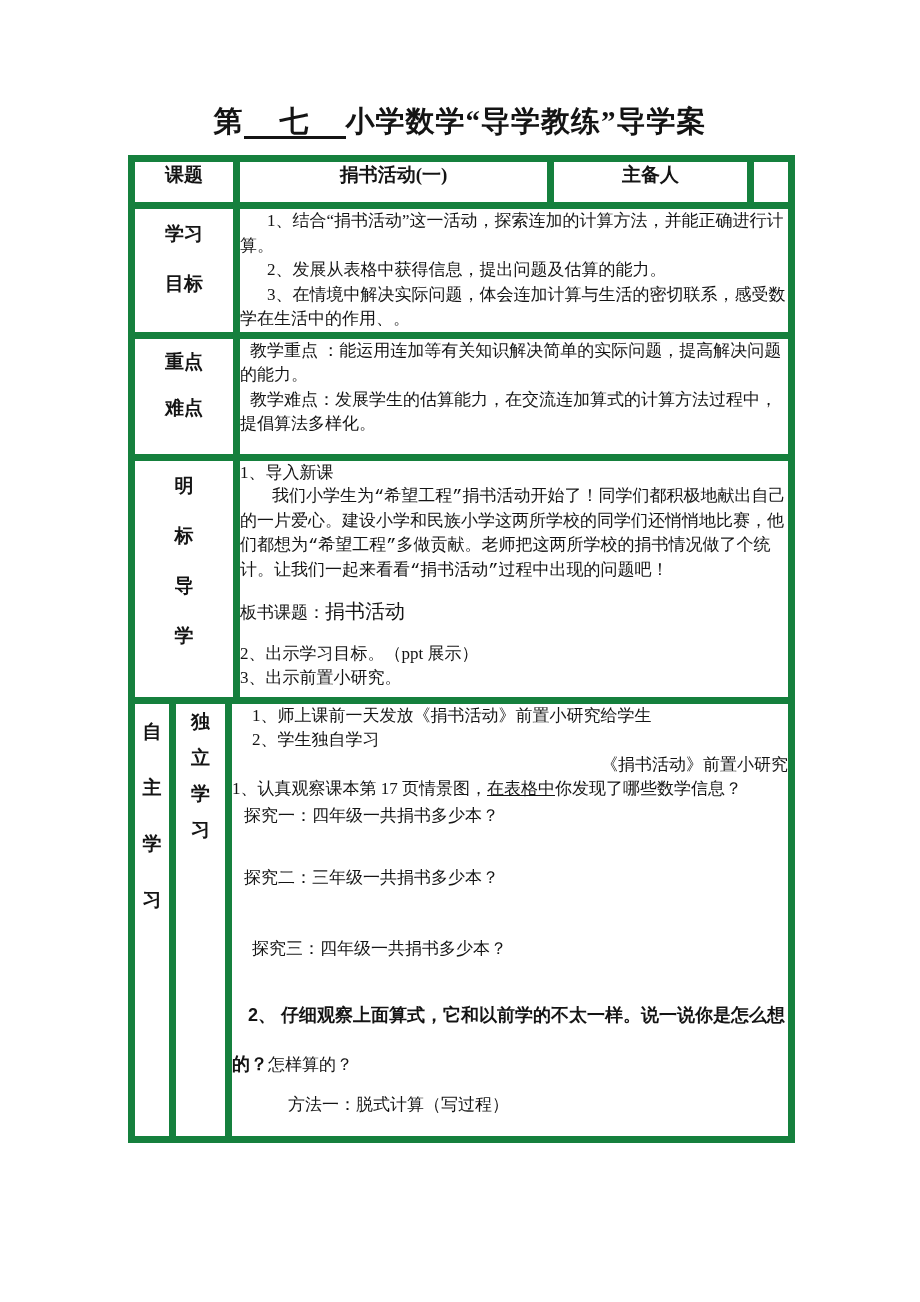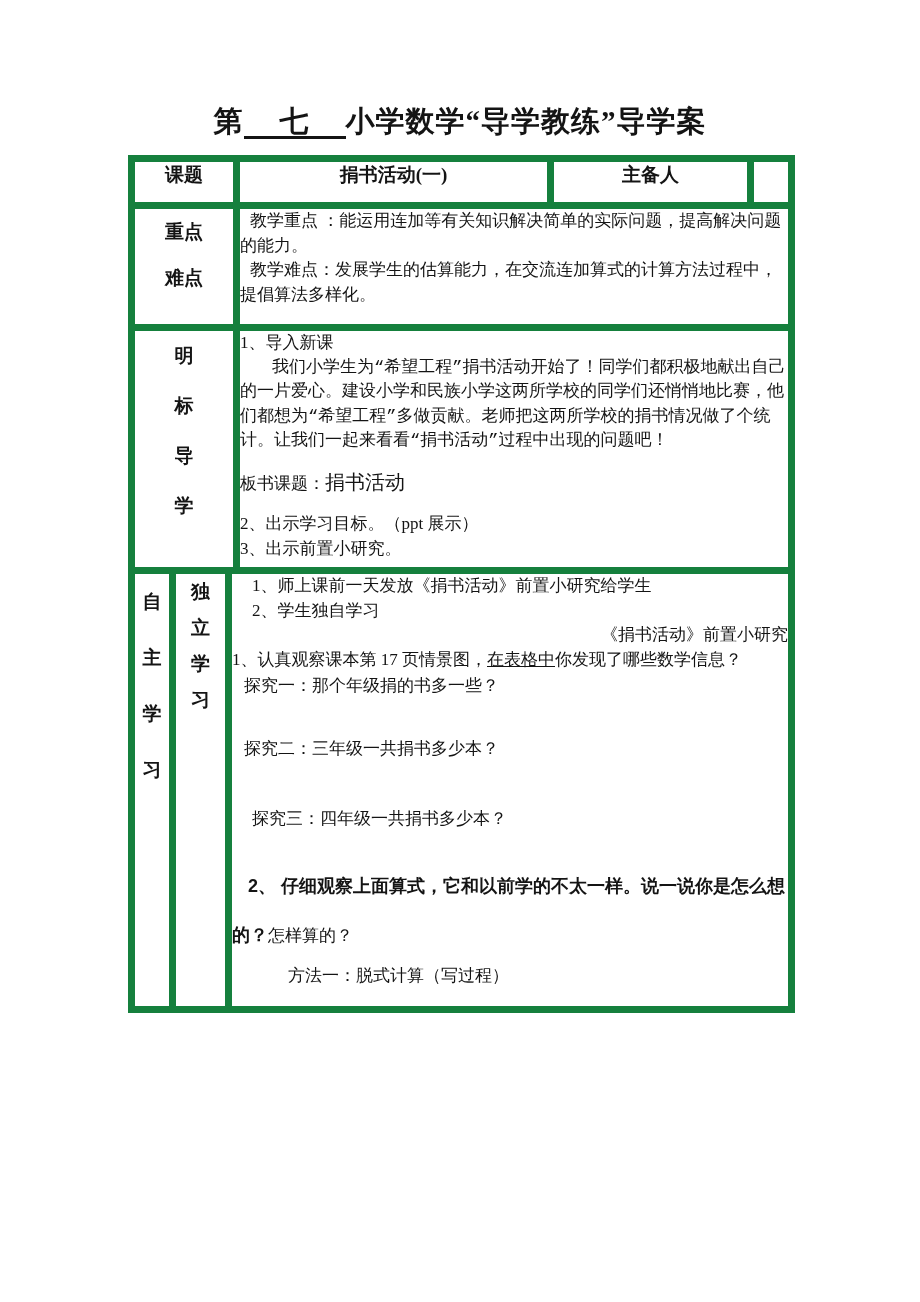--- a/index.html
+++ b/index.html
@@ -83,20 +83,29 @@
   </colgroup>
 
   <tbody>
       <tr style="height:47px">
     <td colspan="3" class="head-cell">课题</td>
     <td class="head-cell">捐书活动(一)</td>
     <td class="head-cell">主备人</td>
     <td class="head-cell"></td>
   </tr>
 
+  <tr style="height:124px">
+    <td colspan="3" class="vlabel lbl-two">学习
+目标</td>
+    <td colspan="3" class="content goals">
+      <p>1、结合“捐书活动”这一活动，探索连加的计算方法，并能正确进行计算。</p>
+      <p>2、发展从表格中获得信息，提出问题及估算的能力。</p>
+      <p>3、在情境中解决实际问题，体会连加计算与生活的密切联系，感受数学在生活中的作用、。</p>
+    </td>
+  </tr>
 
   <tr style="height:122px">
     <td colspan="3" class="vlabel lbl-key">重点
 难点</td>
     <td colspan="3" class="content keypoints">
       <p>教学重点 ：能运用连加等有关知识解决简单的实际问题，提高解决问题的能力。</p>
       <p>教学难点：发展学生的估算能力，在交流连加算式的计算方法过程中，提倡算法多样化。</p>
     </td>
   </tr>
 
@@ -126,21 +135,21 @@
 立
 学
 习</td>
     <td colspan="4" class="content zizhu">
       <p class="ind1">1、师上课前一天发放《捐书活动》前置小研究给学生</p>
       <p class="ind1">2、学生独自学习</p>
       <p class="subtitle">《捐书活动》前置小研究</p>
       <p>
         <span>1、认真观察课本第 17 页情景图，</span><span class="underlined">在表格中</span><span>你发现了哪些数学信息？</span>
       </p>
-      <p class="explore1">探究一：那个年级捐的书多一些？</p>
+      <p class="explore1">探究一：四年级一共捐书多少本？</p>
       <p class="explore2">探究二：三年级一共捐书多少本？</p>
       <p class="explore3">探究三：四年级一共捐书多少本？</p>
       <p class="q2">
         <span class="q2-bold">2、 仔细观察上面算式，它和以前学的不太一样。说一说你是怎么想的？</span><span>怎样算的？</span>
       </p>
       <p class="method">方法一：脱式计算（写过程）</p>
     </td>
   </tr>
 </tbody>
   </table>

